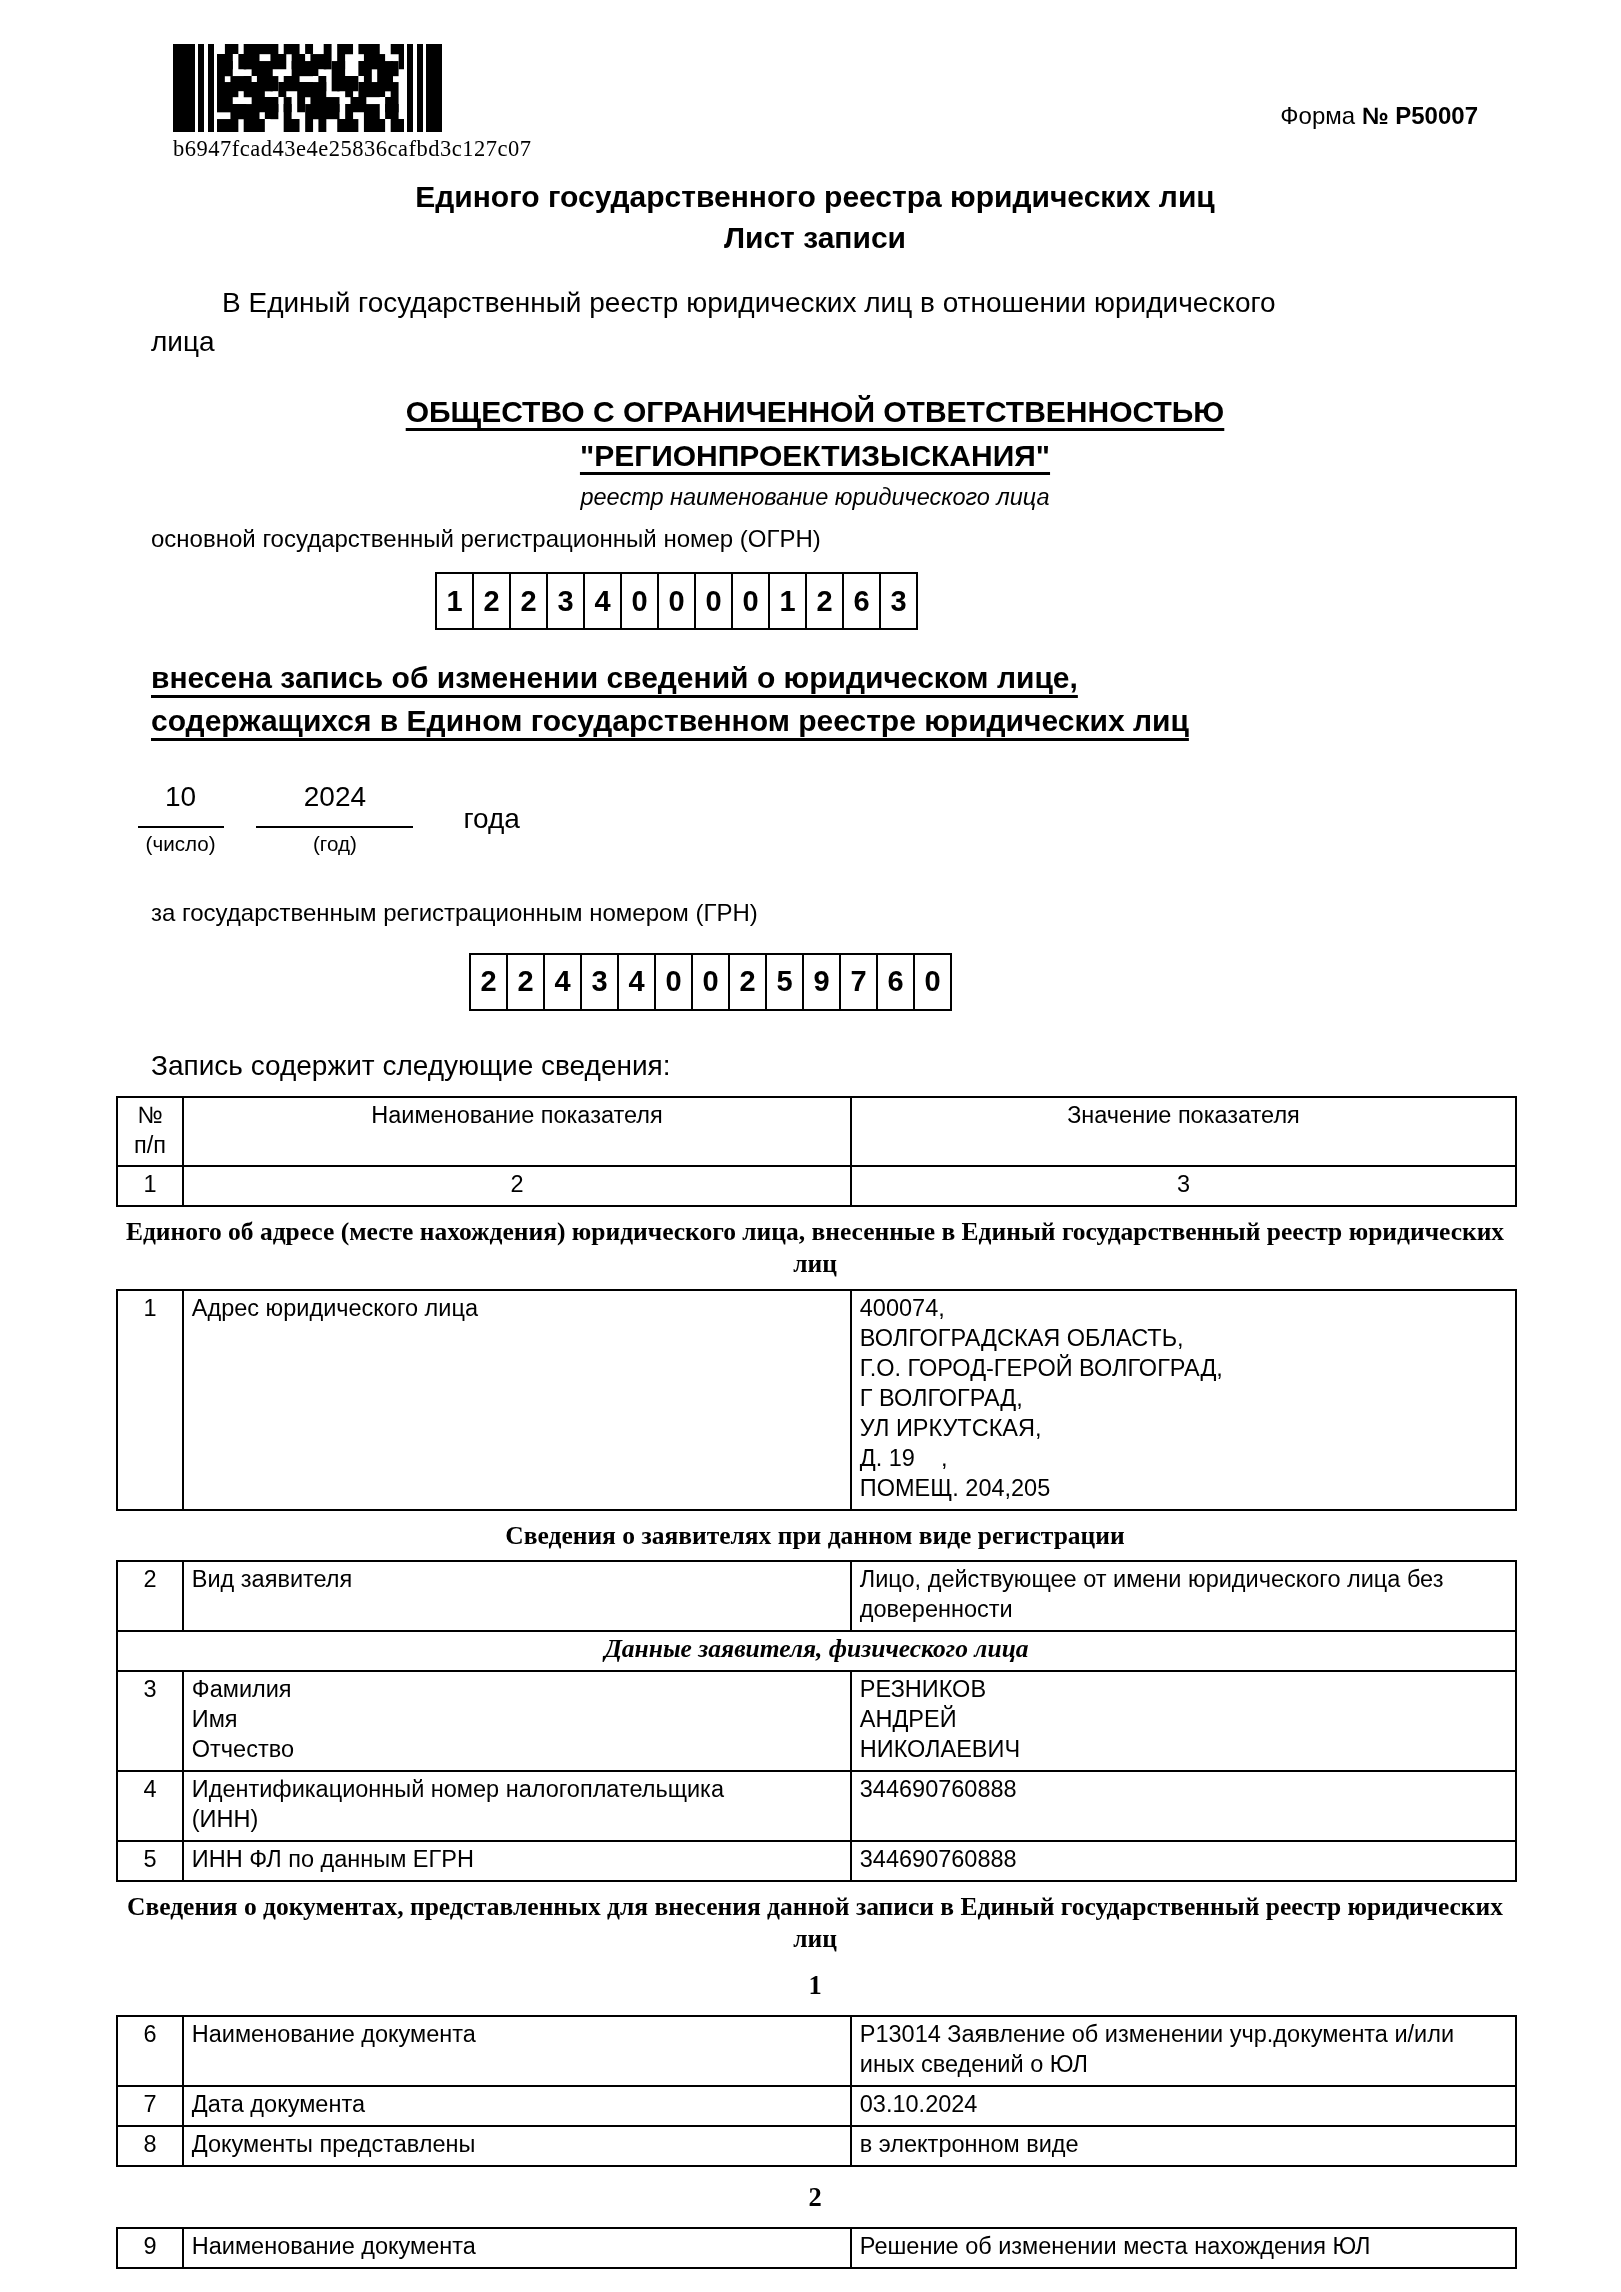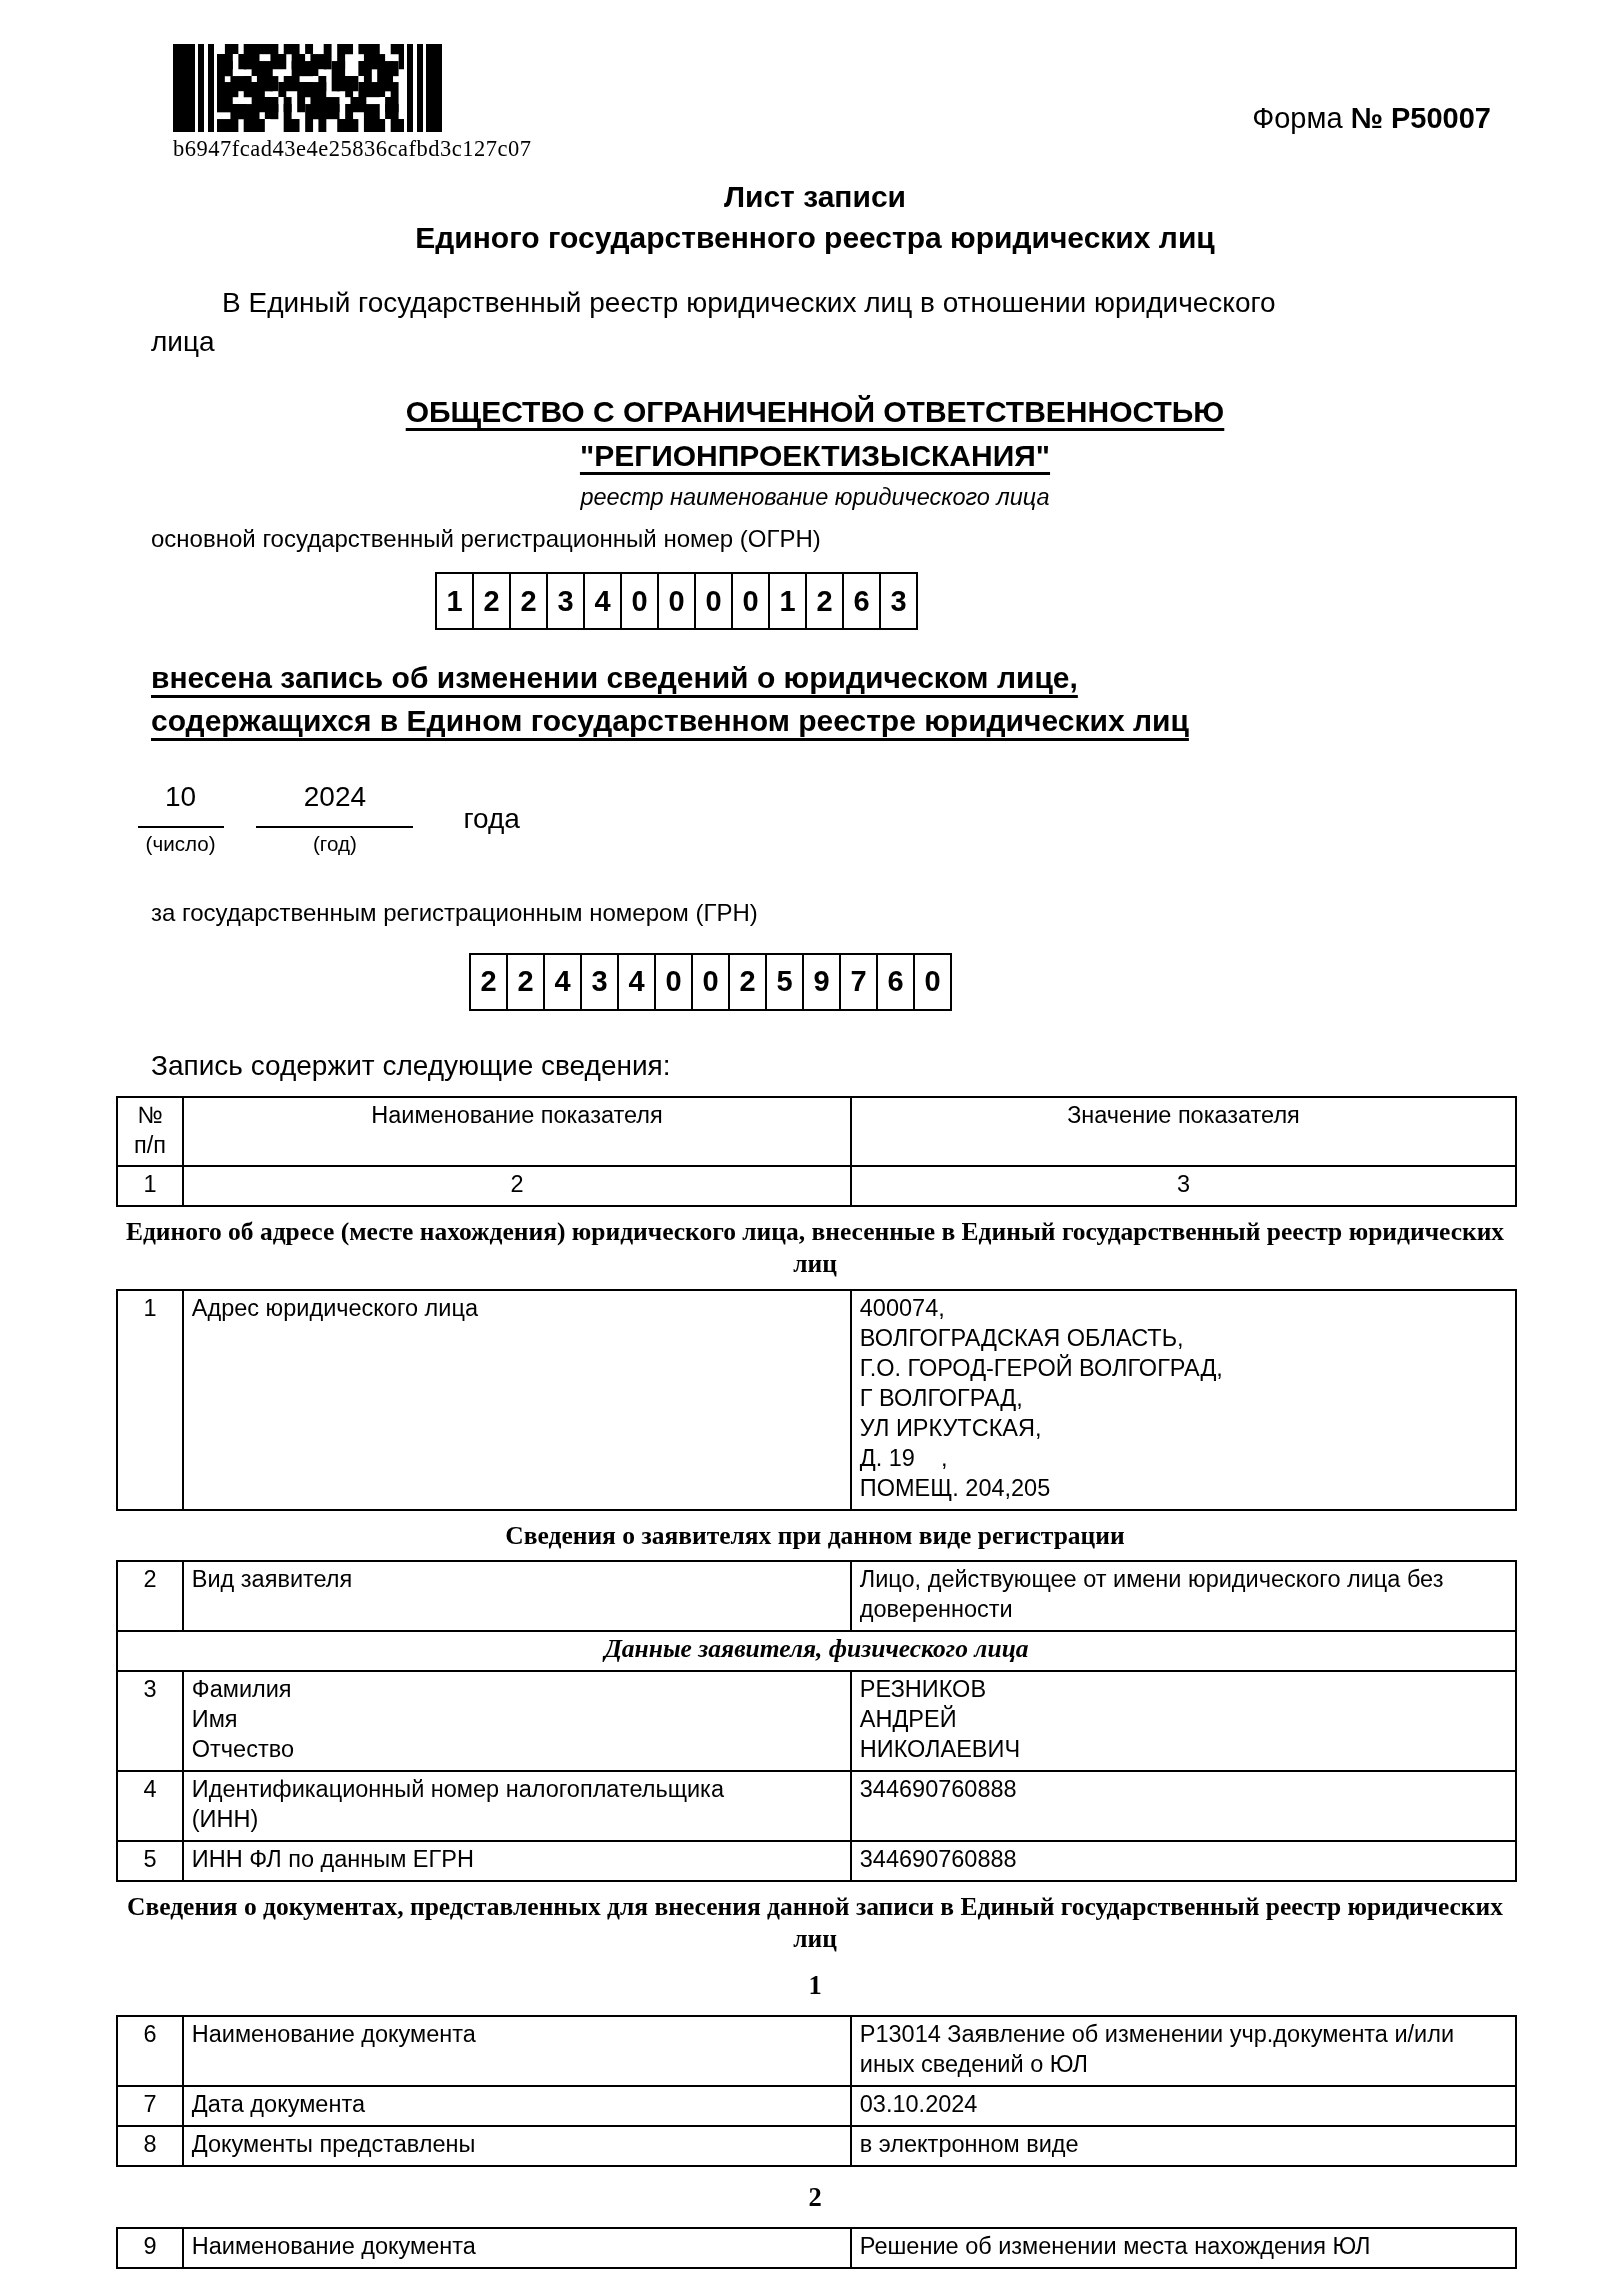--- a/index.html
+++ b/index.html
@@ -15,21 +15,21 @@
   .bc-guard{display:flex;}
   .bar{background:#000;height:88px;}
   .gap{background:#fff;height:88px;}
   .b22{width:21.6px}.b18{width:15.7px}.b6{width:5.9px}
   .g4{width:3.9px}
   .bc-noise{overflow:hidden;height:88px;margin:0 2.9px;
     font-family:"DejaVu Sans Mono",monospace;font-size:25.5px;line-height:21.6px;
     letter-spacing:-2px;color:#000;}
   .bc-caption{font-family:"Liberation Serif",serif;font-size:22.5px;margin-top:3.9px;letter-spacing:0.5px;}
   
-  .form-no{position:absolute;top:102px;right:130px;font-size:29px;}
+  .form-no{position:absolute;top:102px;right:143px;font-size:24px;}
   .form-no .num{font-weight:bold;}
   
   .doc-title{text-align:center;font-weight:bold;font-size:30px;line-height:41px;margin-top:13.7px;}
   .intro{margin:25.5px 0 0 35px;font-size:28px;line-height:39px;text-indent:71px;}
   .company{margin-top:29px;text-align:center;font-weight:bold;font-size:30px;line-height:44px;
     text-decoration:underline;text-decoration-thickness:2.9px;text-underline-offset:5.9px;}
   .company-caption{text-align:center;font-style:italic;font-size:23.5px;margin-top:5.9px;}
   .plain-label{margin:13.7px 0 0 35px;font-size:24px;}
   
   .digit-row{display:flex;border:2.9px solid #000;width:fit-content;margin-top:19.6px;background:#fff;}
@@ -98,22 +98,22 @@
     </div>
     <div class="bc-caption">b6947fcad43e4e25836cafbd3c127c07</div>
   </div>
 
   <div class="form-no">
     <span>Форма</span>
     <span class="num">№ Р50007</span>
   </div>
 
   <div class="doc-title">
+    <div>Единого государственного реестра юридических лиц</div>
     <div>Лист записи</div>
-    <div>Единого государственного реестра юридических лиц</div>
   </div>
 
   <div class="intro pre">В Единый государственный реестр юридических лиц в отношении юридического
 лица</div>
 
   <div class="company pre">ОБЩЕСТВО С ОГРАНИЧЕННОЙ ОТВЕТСТВЕННОСТЬЮ
 "РЕГИОНПРОЕКТИЗЫСКАНИЯ"</div>
   <div class="company-caption">реестр наименование юридического лица</div>
 
   <div class="plain-label">основной государственный регистрационный номер (ОГРН)</div>

